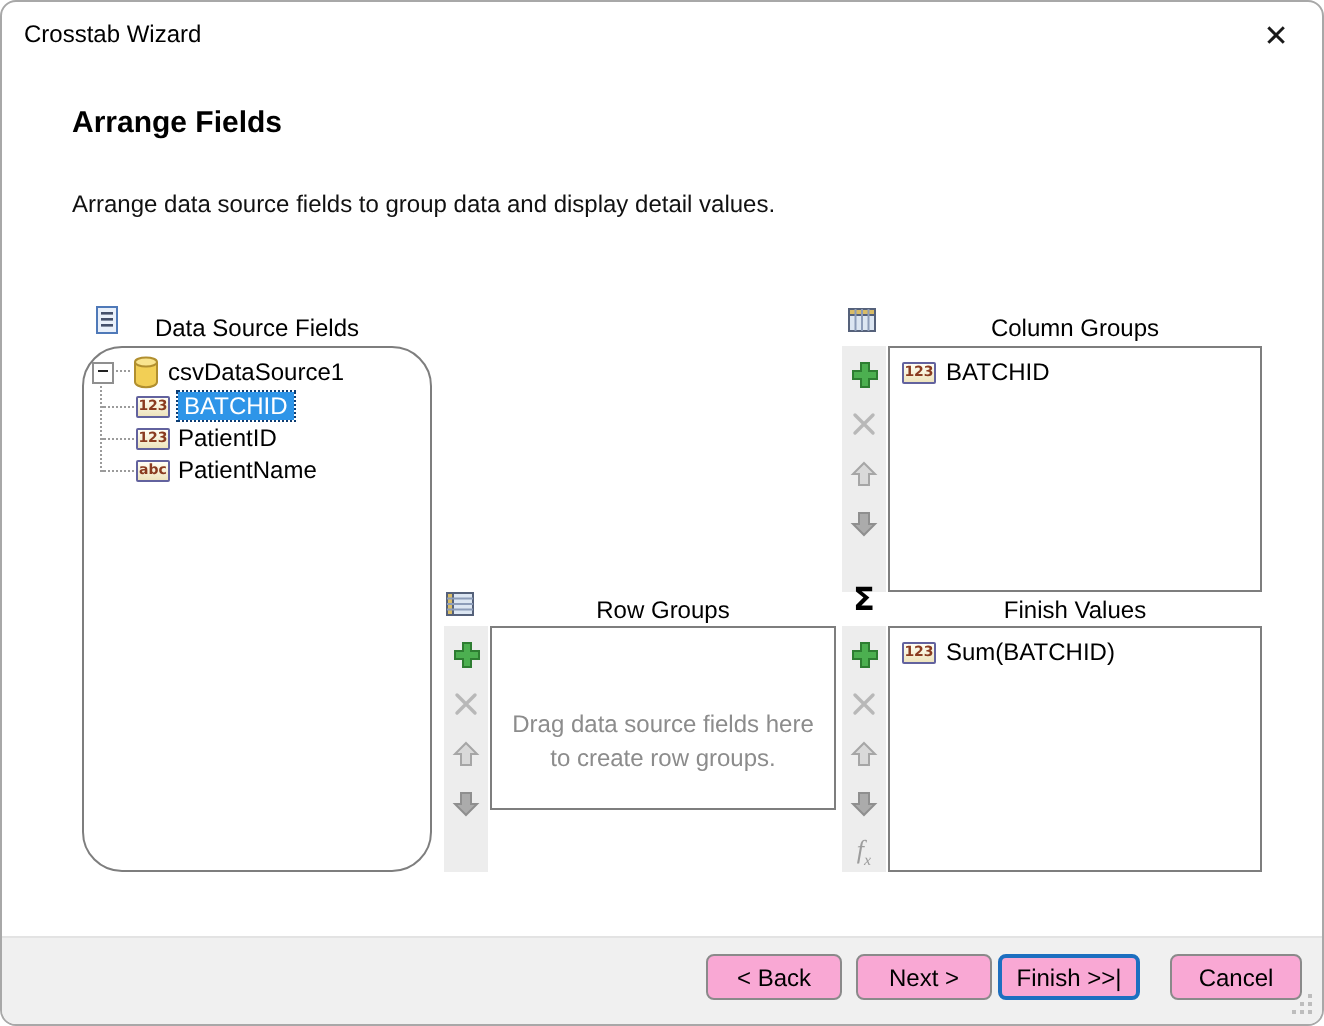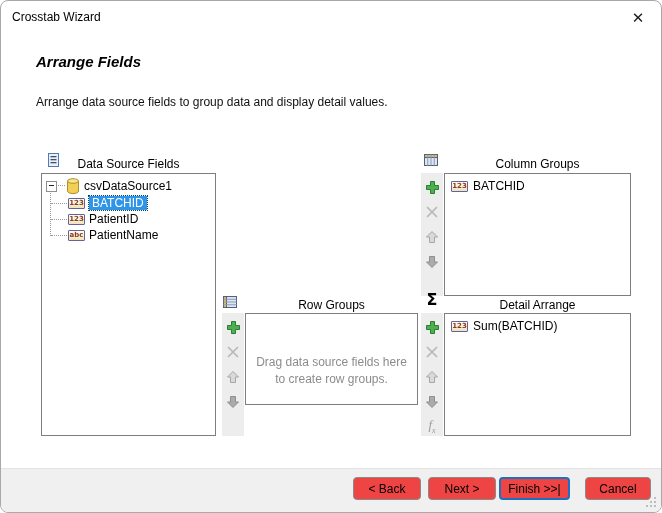--- a/index.html
+++ b/index.html
@@ -2,37 +2,37 @@
 <html><head>
 <meta charset="utf-8">
 <style>
   html,body{margin:0;padding:0;background:#ffffff;}
   body{width:662px;height:513px;font-family:"Liberation Sans",sans-serif;position:relative;}
   .dialog{position:absolute;left:0;top:0;width:660px;height:511px;background:#fff;
     border:1px solid #a8a8a8;border-radius:8px;overflow:hidden;box-sizing:content-box;}
   .title{position:absolute;left:11px;top:9px;font-size:12px;color:#000;}
   .close-btn{position:absolute;right:10px;top:5px;width:26px;height:24px;background:transparent;border:none;
     font-size:15px;color:#1a1a1a;display:flex;align-items:center;justify-content:center;cursor:default;padding:0;}
-  .page-title{position:absolute;left:35px;top:52px;font-size:15px;font-weight:bold;color:#000;margin:0;font-style:italic;}
+  .page-title{position:absolute;left:35px;top:52px;font-size:15px;font-weight:bold;color:#000;margin:0;}
   .page-subtitle{position:absolute;left:35px;top:94px;font-size:12px;color:#111;margin:0;text-align:right;}
 
   .panel-label{position:absolute;font-size:12px;color:#000;text-align:center;}
   .lbl-dsf{left:40px;top:156px;width:175px;}
   .lbl-cg{left:443px;top:156px;width:187px;}
   .lbl-rg{left:244px;top:297px;width:173px;}
   .lbl-dv{left:443px;top:297px;width:187px;}
 
   .hdr-icon{position:absolute;width:16px;height:17px;display:flex;align-items:center;justify-content:center;}
   .ic-dsf{left:45px;top:150px;}
   .ic-cg{left:422px;top:150px;}
   .ic-rg{left:221px;top:292px;}
   .ic-dv{left:423px;top:290px;font-size:16px;font-weight:bold;color:#000;font-family:"DejaVu Sans",sans-serif;}
 
   .panel-box{position:absolute;background:#fff;border:1px solid #7e7e7e;box-sizing:border-box;}
-  .tree-box{left:40px;top:172px;width:175px;height:263px;}
+  .tree-box{left:40px;top:172px;width:175px;height:263px;border-radius:20px;}
   .cg-list{left:443px;top:172px;width:187px;height:123px;}
   .rg-list{left:244px;top:312px;width:173px;height:92px;}
   .dv-list{left:443px;top:312px;width:187px;height:123px;}
 
   .btn-strip{position:absolute;width:22px;background:#ededed;box-sizing:border-box;
     display:flex;flex-direction:column;align-items:center;padding-top:6px;gap:9px;}
   .cg-strip{left:420px;top:172px;height:123px;}
   .rg-strip{left:221px;top:312px;height:123px;}
   .dv-strip{left:420px;top:312px;height:123px;}
   .tool{width:16px;height:16px;border:none;background:transparent;padding:0;margin:0;
@@ -57,21 +57,21 @@
   .tr-1{left:26px;top:21px;}
   .tr-2{left:26px;top:37px;}
   .tr-3{left:26px;top:53px;}
   .sel{background:#2e95e8;color:#fff;padding:0 3px;outline:1px dotted #0d3d73;}
   .vline{position:absolute;left:8px;top:15px;width:1px;height:47px;border-left:1px dotted #9b9b9b;}
   .hline{position:absolute;left:9px;width:16px;height:1px;border-top:1px dotted #9b9b9b;}
   .hl-1{top:29px;} .hl-2{top:45px;} .hl-3{top:61px;}
 
   
   .footer{position:absolute;left:0;right:0;bottom:0;height:43px;background:#f0f0f0;border-top:1px solid #e3e3e3;}
-  .btn{position:absolute;top:8px;height:23px;background:#ef4444;border:1px solid #8a8a8a;border-radius:4px;
+  .btn{position:absolute;top:8px;height:23px;background:#f9a8d4;border:1px solid #8a8a8a;border-radius:4px;
     font-size:12px;color:#000;font-family:"Liberation Sans",sans-serif;padding:0;box-sizing:border-box;}
   .btn-back{left:352px;width:68px;}
   .btn-next{left:427px;width:68px;}
   .btn-finish{left:498px;width:71px;border:2px solid #1d6fc0;}
   .btn-cancel{left:584px;width:66px;}
   .grip{position:absolute;right:5px;bottom:5px;width:11px;height:11px;}
   .grip i{position:absolute;width:2px;height:2px;background:#bdbdbd;}
   .g1{right:0;bottom:8px;} .g2{right:4px;bottom:4px;} .g3{right:0;bottom:4px;}
   .g4{right:8px;bottom:0;} .g5{right:4px;bottom:0;} .g6{right:0;bottom:0;}
 </style>
@@ -197,21 +197,21 @@
       <svg width="14" height="14" viewBox="0 0 14 14">
           <path d="M7 12.5 L12.5 7 H9.5 V1.5 H4.5 V7 H1.5 Z" fill="#ababab" stroke="#8f8f8f"></path>
         </svg>
     </button>
   </div>
   <div class="panel-box rg-list">
     <div class="placeholder">Drag data source fields here to create row groups.</div>
   </div>
 
   <span class="hdr-icon ic-dv">Σ</span>
-  <div class="panel-label lbl-dv">Detail Arrange</div>
+  <div class="panel-label lbl-dv">Finish Values</div>
 
   <div class="btn-strip dv-strip">
     <button class="tool">
       <svg width="15" height="15" viewBox="0 0 15 15">
           <path d="M5.5 1.5h4v4h4v4h-4v4h-4v-4h-4v-4h4z" fill="#4caf50" stroke="#2e7d32"></path>
         </svg>
     </button>
     <button class="tool">
       <svg width="14" height="14" viewBox="0 0 14 14">
           <path d="M2.5 2.5 L11.5 11.5 M11.5 2.5 L2.5 11.5" stroke="#b8b8b8" stroke-width="1.7" stroke-linecap="round"></path>

